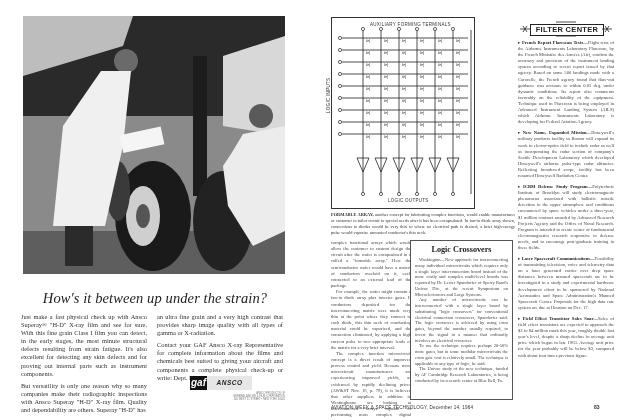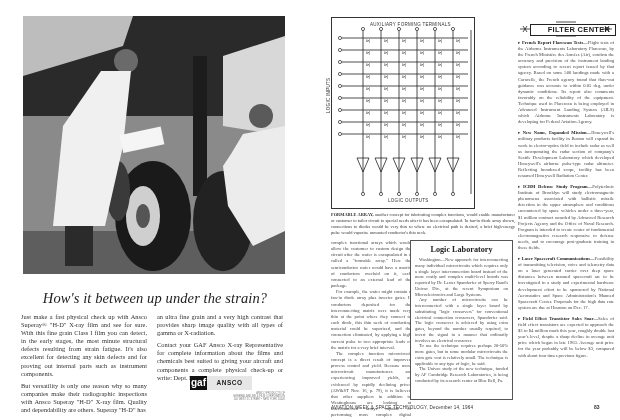--- a/index.html
+++ b/index.html
@@ -6,39 +6,39 @@
   body { width:620px; height:420px; position:relative; overflow:hidden; font-family:"Liberation Serif", serif; color:#222; }
   .abs { position:absolute; }
   
   #photo { left:23px; top:16px; width:262px; height:258px; background:#777; overflow:hidden; }
   #photo svg { display:block; }
   #ad-headline { left:20px; top:290px; width:270px; text-align:center; font-style:italic; font-size:14.5px; font-weight:normal; letter-spacing:0.1px; }
   .adcol { font-size:6.4px; line-height:8.1px; text-align:justify; color:#333; }
   .adcol p { margin:0 0 4px 0; }
   #ad-col1 { left:21px; top:313px; width:126px; }
   #ad-col2 { left:157px; top:313px; width:126px; }
-  #logo { left:190px; top:376px; width:62px; height:14px; display:flex; }
+  #logo { left:190px; top:376px; width:62px; height:14px; display:flex;font-style:italic; }
   #logo .gaf { width:17px; height:14px; background:#111; color:#fff; font-family:"Liberation Sans", sans-serif; font-weight:bold; font-size:10px; line-height:14px; text-align:center; }
   #logo .ansco { flex:1; background:#e6e6e6; color:#222; font-family:"Liberation Sans", sans-serif; font-weight:bold; font-size:6.5px; line-height:14px; text-align:center; letter-spacing:0.5px; }
   #logo-fine { left:185px; top:392px; width:100px; font-size:2.6px; line-height:3.2px; color:#777; text-align:right; font-family:"Liberation Sans", sans-serif; }
   
   #diagram { left:331px; top:17px; width:142px; height:190px; border:1px solid #333; background:#fff; }
   #diagram .lbl { position:absolute; font-family:"Liberation Sans", sans-serif; font-size:4.5px; letter-spacing:0.3px; color:#333; }
   #caption { left:331px; top:212px; width:184px; font-size:4.4px; line-height:6px; text-align:justify; color:#333; }
   #caption b { font-weight:bold; }
   
   #body-col { left:331px; top:240px; width:80px; font-size:4.6px; line-height:6.15px; text-align:justify; color:#444; }
   #body-col p { margin:0; text-indent:5px; }
   
   #box { left:410px; top:240px; width:103px; height:160px; border:1px solid #555; box-sizing:border-box; padding:4px 4px; }
   #box-title { font-weight:bold; font-size:8.2px; text-align:center; margin-bottom:3px; }
   #box p { margin:0; font-size:4.5px; line-height:5.75px; text-align:justify; text-indent:4px; color:#444; }
   
   #fc-head { left:518px; top:20px; width:96px; height:18px; }
-  #fc-head .title { position:absolute; left:12px; top:4px; width:72px; height:10px; border:1px solid #222; font-family:"Liberation Sans", sans-serif; font-weight:bold; font-size:7.5px; line-height:10px; text-align:center; letter-spacing:0.3px;padding-left:12px; }
+  #fc-head .title { position:absolute; left:12px; top:4px; width:72px; height:10px; border:1px solid #222; font-family:"Liberation Sans", sans-serif; font-weight:bold; font-size:7.5px; line-height:10px; text-align:center; letter-spacing:0.3px; }
   #fc-col { left:518px; top:40px; width:96px; font-size:4.6px; line-height:6.1px; text-align:justify; color:#444; }
   #fc-col .item { margin-bottom:5px; }
   #fc-col .hd { font-weight:bold; color:#222; }
   #footer { left:331px; top:405px; width:200px; font-family:"Liberation Sans", sans-serif; font-size:4.6px; color:#333; letter-spacing:0.2px; }
   #page-num { left:594px; top:404px; font-family:"Liberation Sans", sans-serif; font-size:5px; font-weight:bold; color:#333; }
 </style>
 </head>
 <body>
 
 <div id="photo" class="abs">
@@ -209,21 +209,21 @@
   <b>FORMABLE ARRAY,</b><span> another concept for fabricating complex functions, would enable manufacturer or customer to tailor circuit to special needs after it has been encapsulated. In fan-in diode array shown, connections to diodes would be very thin so where no electrical path is desired, a brief high-energy pulse would vaporize unwanted conductor's thin neck.</span>
 </div>
 
 <div id="body-col" class="abs">
   <p style="text-indent:0">complex functional arrays which would allow the customer to custom design the circuit after the wafer is encapsulated in a called a "formable array." Here the semiconductor wafer would have a matrix of conductors overlaid on it, each connected to an external lead of the package.</p>
   <p>For example, the wafer might contain a fan-in diode array plus inverter gates. If conductors deposited for the interconnecting matrix were made very thin at the point where they connect to each diode, this thin neck of conducting material could be vaporized, and the connection eliminated, by applying a high current pulse to two appropriate leads of the matrix for a very brief interval.</p>
   <p>The complex function microcircuit concept is a direct result of improved process control and yield. Because most microcircuit manufacturers are experiencing improved yields, as evidenced by rapidly declining prices (AW&amp;ST Nov. 16, p. 79), it is believed that other suppliers in addition to Westinghouse are looking at interconnected arrays capable of performing more complex digital functions.</p>
 </div>
 
 <div id="box" class="abs">
-  <div id="box-title">Logic Laboratory</div>
+  <div id="box-title">Logic Crossovers</div>
   <p>Washington—New approach for interconnecting many individual microcircuits which requires only a single layer interconnection board instead of the more costly and complex multi-level boards was reported by Dr. Lester Spandorfer of Sperry Rand's Univac Div., at the recent Symposium on Microelectronics and Large Systems.</p>
   <p>Any number of microcircuits can be interconnected with a single layer board by substituting "logic crossovers" for conventional electrical connection crossovers, Spandorfer said. The logic crossover is achieved by using extra gates, beyond the number usually required, to invert the signal in a manner that ordinarily involves an electrical crossover.</p>
   <p>To use the technique requires perhaps 20-50% more gates, but in some modular microcircuits the extra gate cost is relatively small. The technique is applicable to any type of logic, he said.</p>
   <p>The Univac study of the new technique, funded by AF Cambridge Research Laboratories, is being conducted by its research center at Blue Bell, Pa.</p>
 </div>
 
 <div id="fc-head" class="abs">
   <svg class="abs" style="left:0;top:0" width="96" height="18">
     <g stroke="#222" stroke-width="0.8" fill="none">
       <line x1="2" y1="9" x2="12" y2="9"></line>

